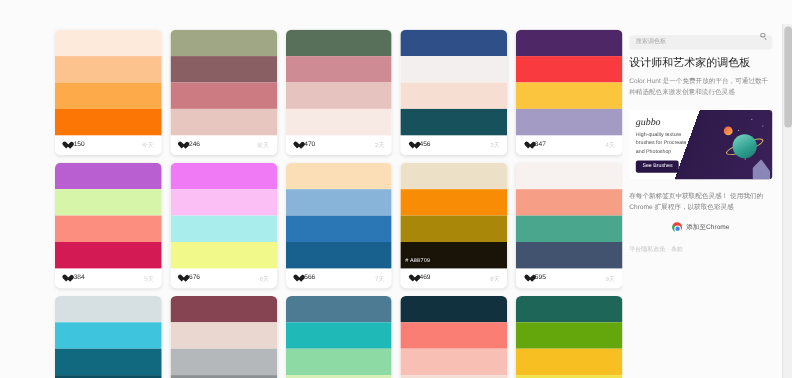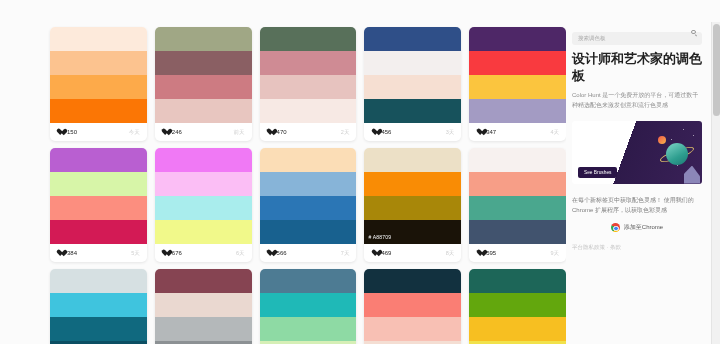--- a/index.html
+++ b/index.html
@@ -111,21 +111,21 @@
   .search-icon .ring {
     position: absolute; top: 0; left: 0;
     width: 4.5px; height: 4.5px; border: .8px solid #9a9a9a; border-radius: 50%;
   }
   .search-icon .stem {
     position: absolute; bottom: 0; right: 0;
     width: 2.2px; height: .8px; background: #9a9a9a;
     transform: rotate(45deg);
   }
   .side-title {
-    font-size: 13px; color: #222222; font-weight: bold;
+    font-size: 10px; color: #222222; font-weight: normal;
     line-height: 1.3; margin-bottom: 6px;
   }
   .side-desc {
     font-size: 6px; color: #8d8d8d; line-height: 1.65; margin-bottom: 10px;
   }
 
   .ad {
     position: relative; width: 100%; height: 63px;
     border-radius: 3px; overflow: hidden;
     background: linear-gradient(110deg, #ffffff 0%, #ffffff 42%, #2e1a4a 42%, #3a2158 100%);
@@ -412,20 +412,24 @@
       <span class="search-icon">
         <span class="ring"></span>
           <span class="stem"></span>
       </span>
     </div>
 
     <div class="side-title">设计师和艺术家的调色板</div>
     <div class="side-desc">Color Hunt 是一个免费开放的平台，可通过数千种精选配色来激发创意和流行色灵感</div>
 
     <div class="ad">
+      <div class="ad-left">
+        <div class="ad-brand">gubbo</div>
+        <div class="ad-text">High-quality texture brushes for Procreate and Photoshop</div>
+      </div>
       <div class="ad-ring"></div>
       <div class="ad-planet"></div>
       <div class="ad-comet"></div>
       <div class="ad-star" style="right:18px;top:8px;"></div>
       <div class="ad-star" style="right:30px;top:18px;"></div>
       <div class="ad-star" style="right:8px;top:14px;"></div>
       <div class="ad-star" style="right:24px;top:44px;"></div>
       <div class="ad-rock"></div>
       <button class="ad-btn">See Brushes</button>
     </div>

